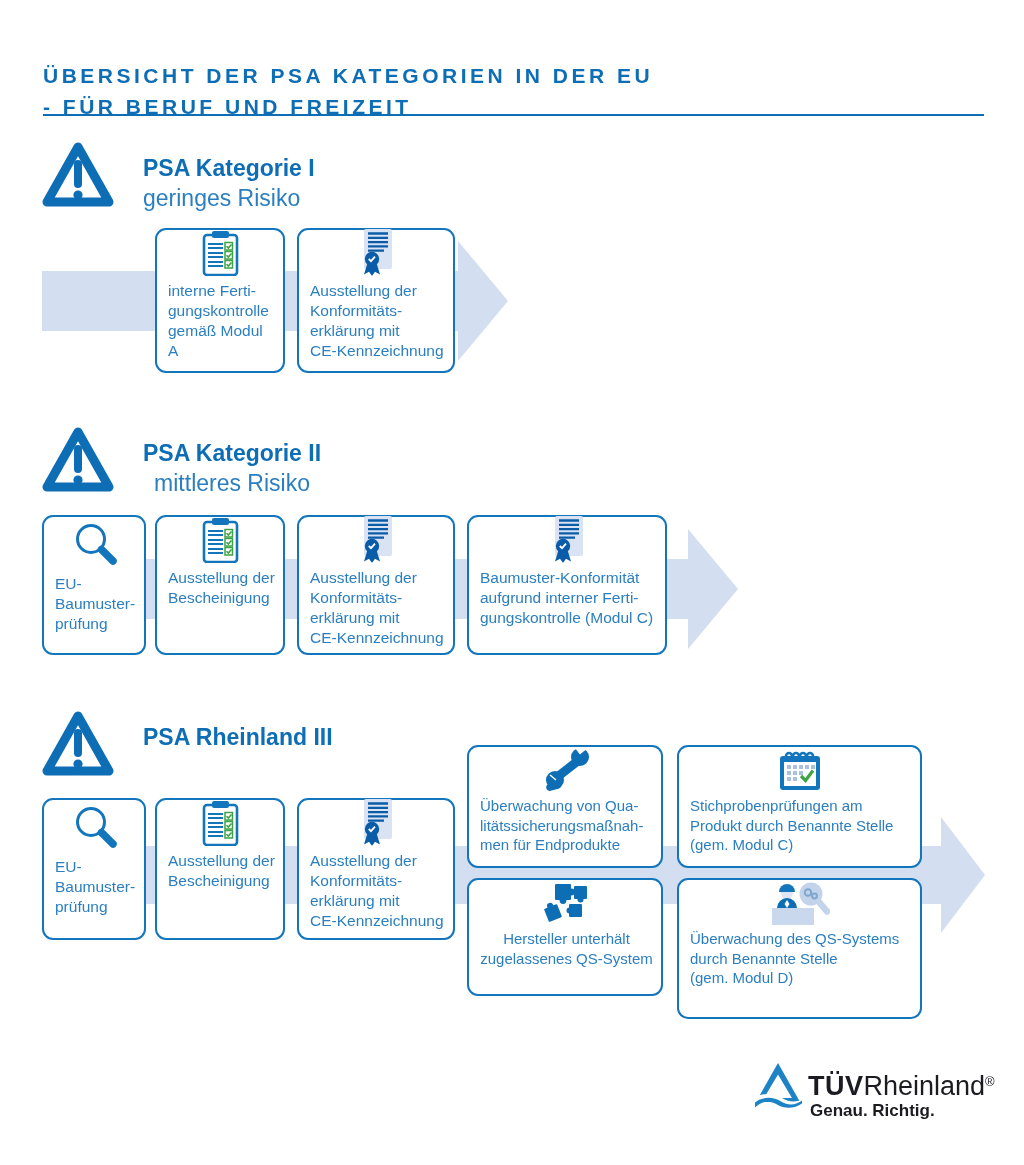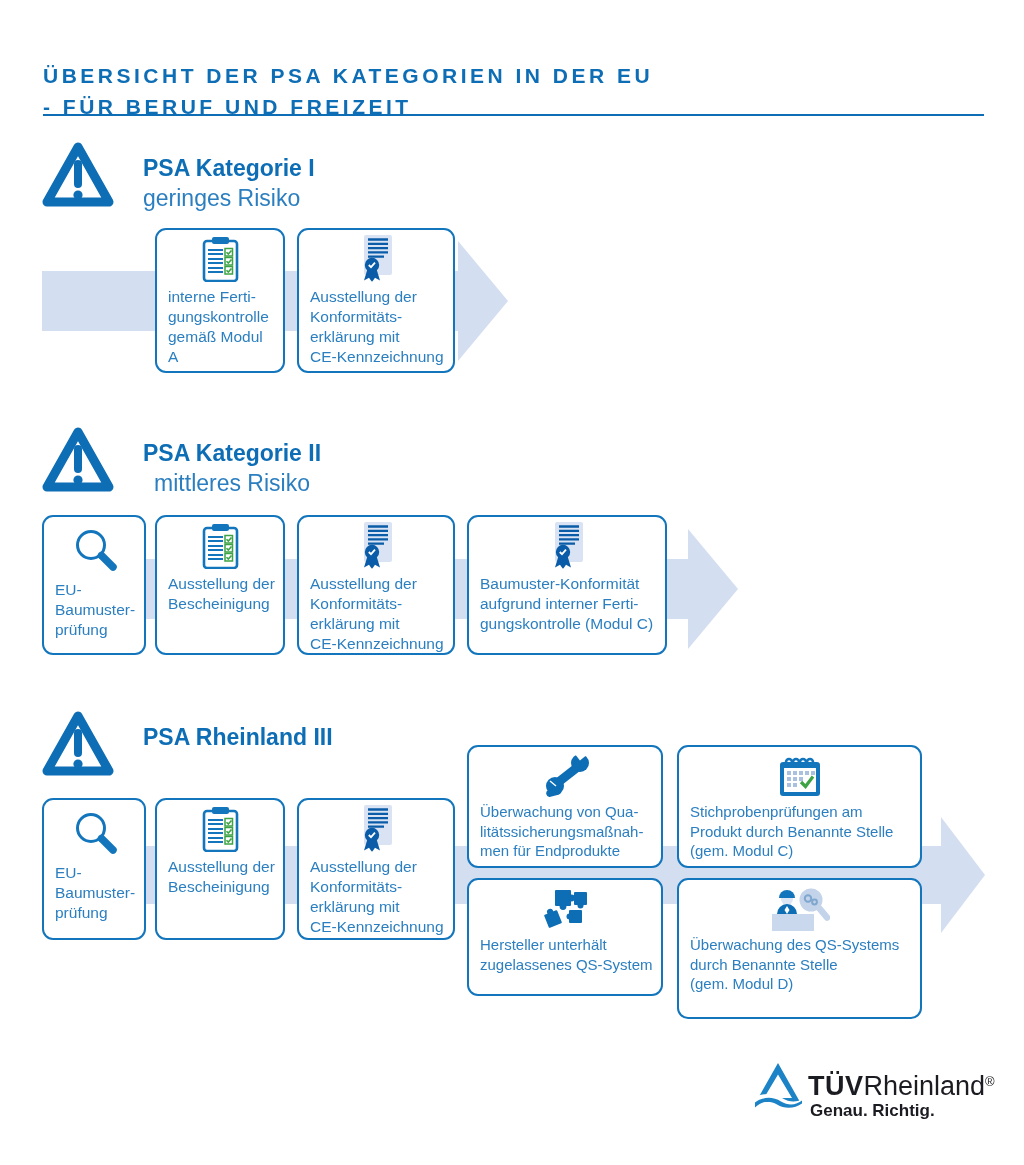--- a/index.html
+++ b/index.html
@@ -27,21 +27,21 @@
   .sec-heading .h1{font-weight:bold;color:var(--brand-blue);}
   .sec-heading .h2{color:var(--box-text-blue);}
 
   .band{position:absolute;background:var(--arrow-light-blue);z-index:0;}
   .arrow-head{position:absolute;width:0;height:0;border-style:solid;z-index:0;
               border-color:transparent transparent transparent var(--arrow-light-blue);}
   .ah-big{border-width:60px 0 60px 50px;}
   .ah-small{border-width:58px 0 58px 44px;}
 
   .box{position:absolute;background:#fff;border:2px solid var(--box-border-blue);
-       border-radius:11px;z-index:1;padding-top:6px;}
+       border-radius:11px;z-index:1;}
   .box-icon{height:46px;display:flex;align-items:center;justify-content:center;overflow:visible;}
   .box-text{margin-top:5px;padding:0 8px 0 11px;color:var(--box-text-blue);
             font-size:15.5px;line-height:20px;white-space:pre-line;}
   .box.grid .box-icon{height:44px;}
   .box.grid .box-text{font-size:15px;line-height:19.5px;}
 
   .logo{position:absolute;left:753px;top:1060px;width:260px;height:70px;}
   .logo-tri{position:absolute;left:0;top:2px;}
   .logo-word{position:absolute;left:55px;top:8px;color:var(--logo-text);font-size:27px;line-height:28px;}
   .logo-word .b{font-weight:bold;letter-spacing:0.5px;}
@@ -305,21 +305,21 @@
     <div class="box grid" style="left: 677px; top: 745px; width: 245px; height: 123px; position: absolute;">
       <div class="box-icon">
           <svg width="46" height="44" viewBox="0 0 46 44">
             <use href="#i-cal"></use>
           </svg>
         </div>
       <div class="box-text">Stichprobenprüfungen am
 Produkt durch Benannte Stelle
 (gem. Modul C)</div>
     </div>
-    <div class="box grid" style="left: 467px; top: 878px; width: 196px; height: 118px; position: absolute;">
+    <div class="box grid" style="left: 467px; top: 878px; width: 196px; height: 118px; position: absolute; text-align: center;">
       <div class="box-icon">
           <svg width="48" height="42" viewBox="0 0 48 42">
             <use href="#i-puzzle"></use>
           </svg>
         </div>
       <div class="box-text">Hersteller unterhält
 zugelassenes QS-System</div>
     </div>
     <div class="box grid" style="left: 677px; top: 878px; width: 245px; height: 141px; position: absolute;">
       <div class="box-icon">

